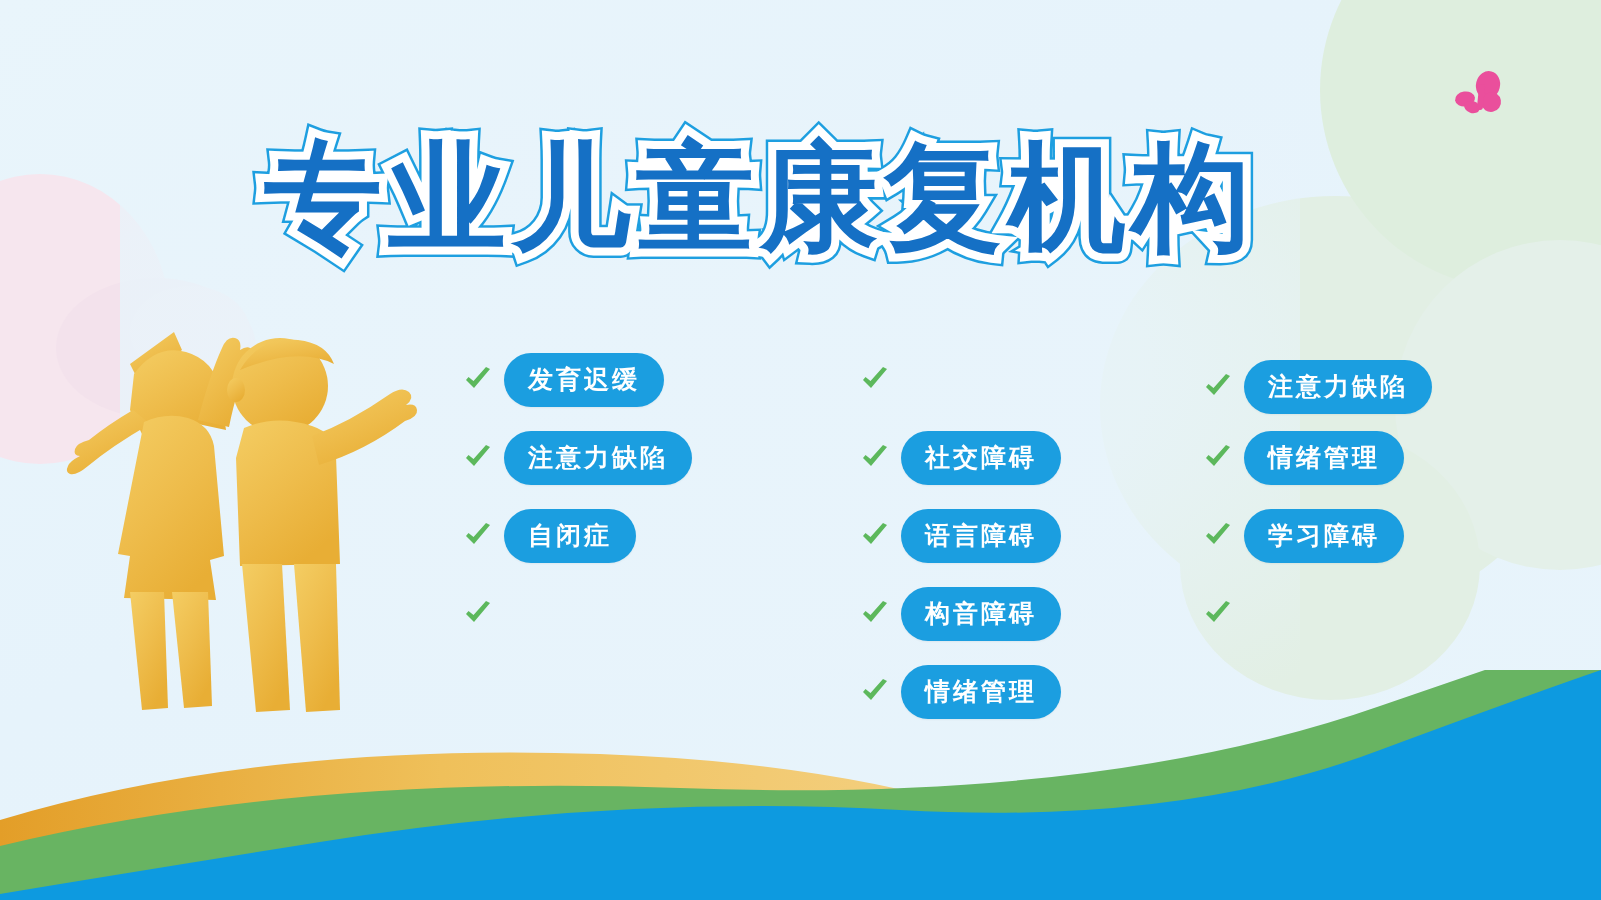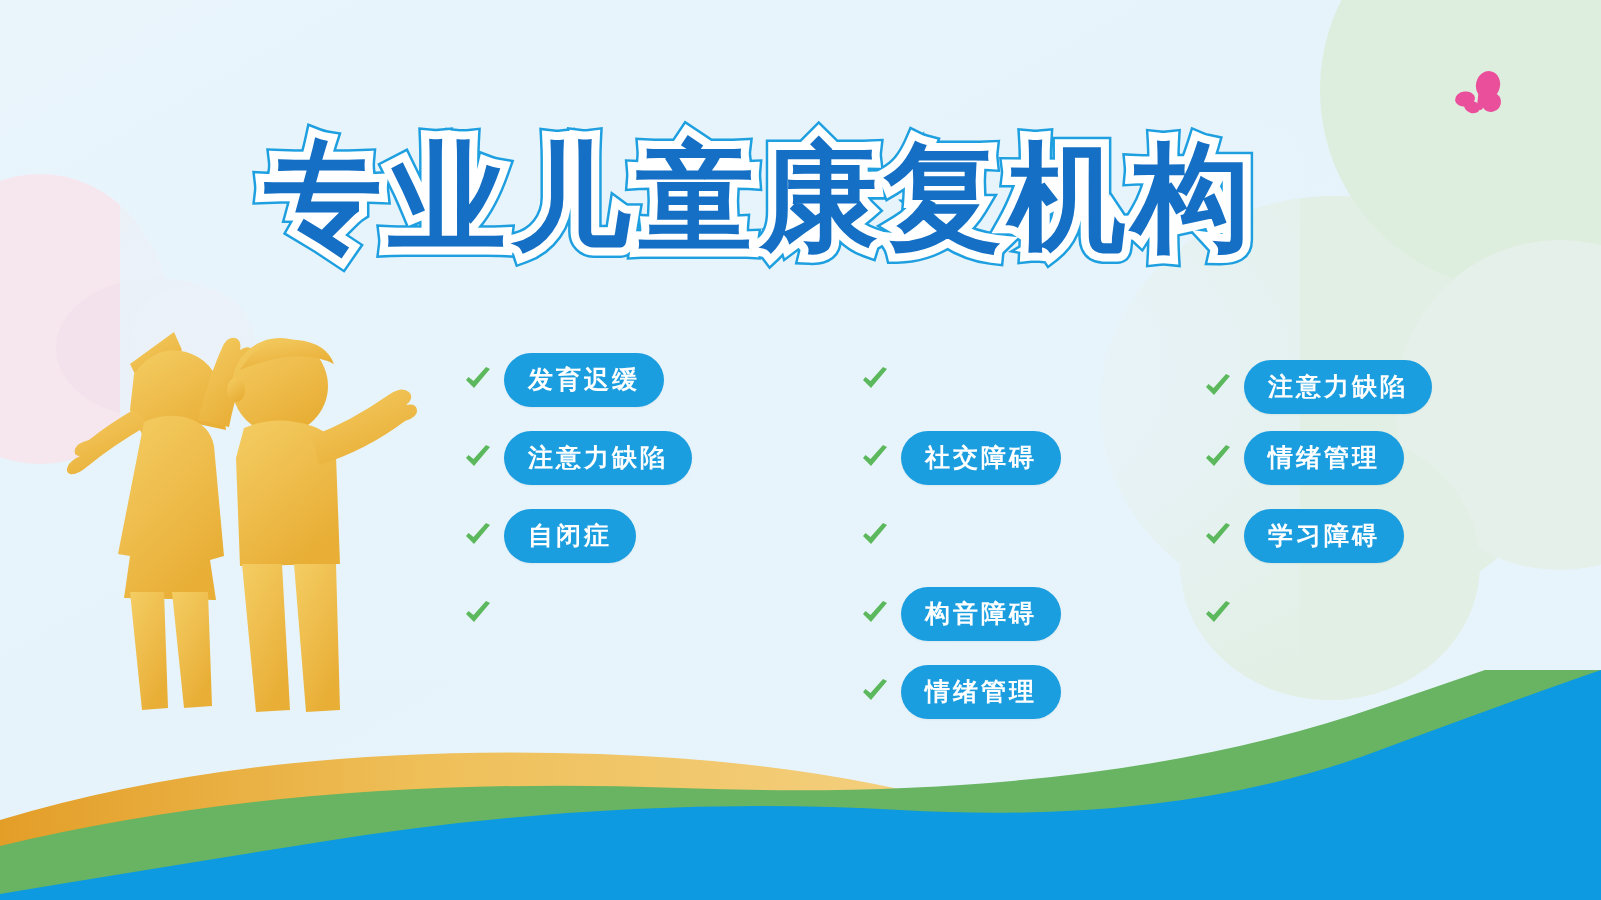--- a/index.html
+++ b/index.html
@@ -285,20 +285,23 @@
           <path d="M3 15 L11 23 L27 4 L23 2 L10.5 16 L5.5 12 Z" fill="#5cb85c"></path>
         </svg>
         <div class="pill">
             <span>社交障碍</span>
           </div>
       </div>
       <div class="tag-row" style="top:156px">
         <svg class="check-icon" viewBox="0 0 30 30">
           <path d="M3 15 L11 23 L27 4 L23 2 L10.5 16 L5.5 12 Z" fill="#5cb85c"></path>
         </svg>
+        <div class="pill">
+            <span>语言障碍</span>
+          </div>
       </div>
       <div class="tag-row" style="top:234px">
         <svg class="check-icon" viewBox="0 0 30 30">
           <path d="M3 15 L11 23 L27 4 L23 2 L10.5 16 L5.5 12 Z" fill="#5cb85c"></path>
         </svg>
         <div class="pill">
             <span>构音障碍</span>
           </div>
       </div>
       <div class="tag-row" style="top:312px">

